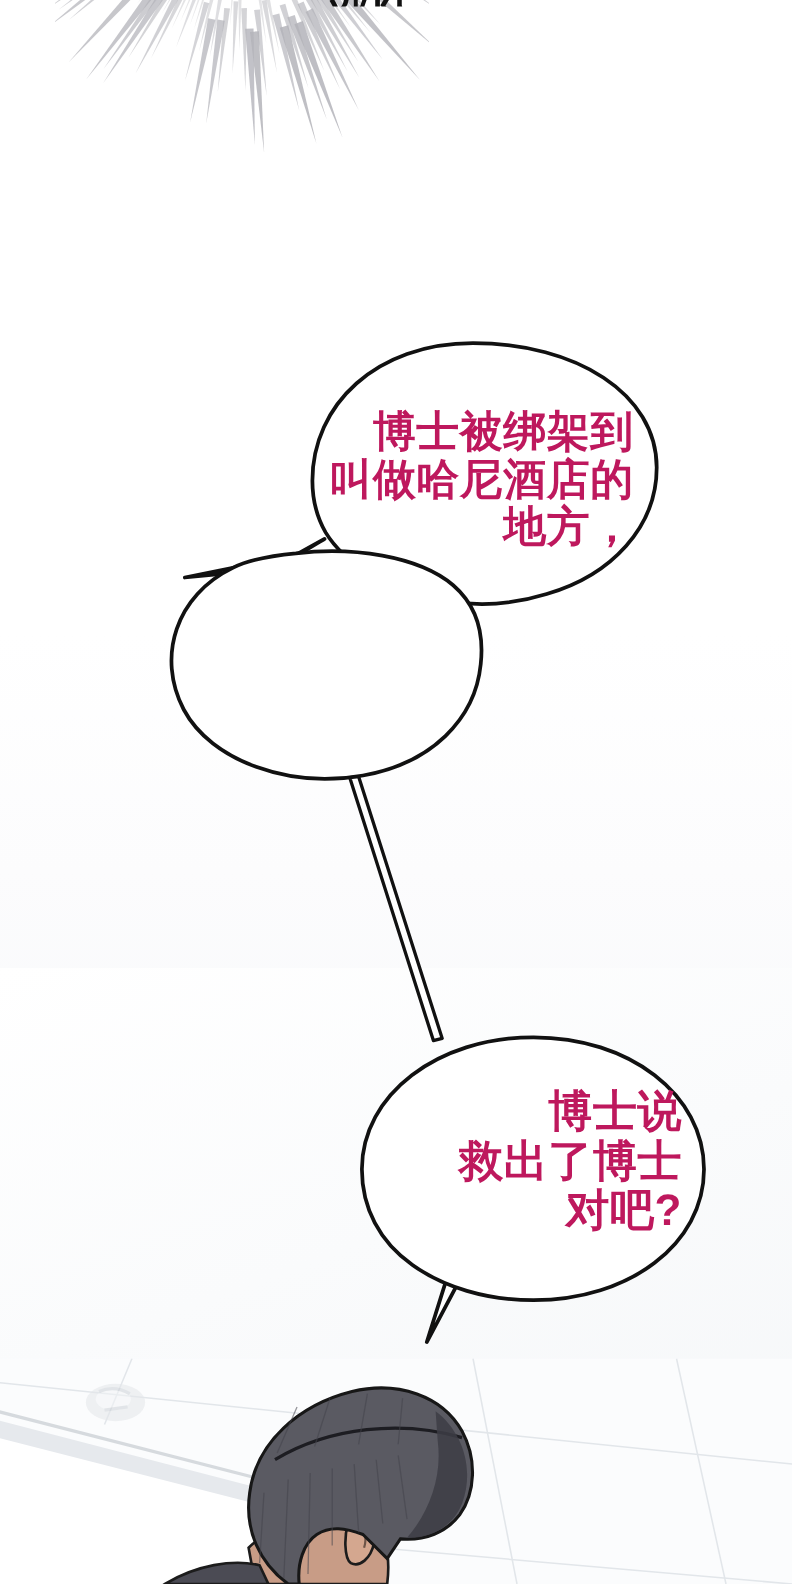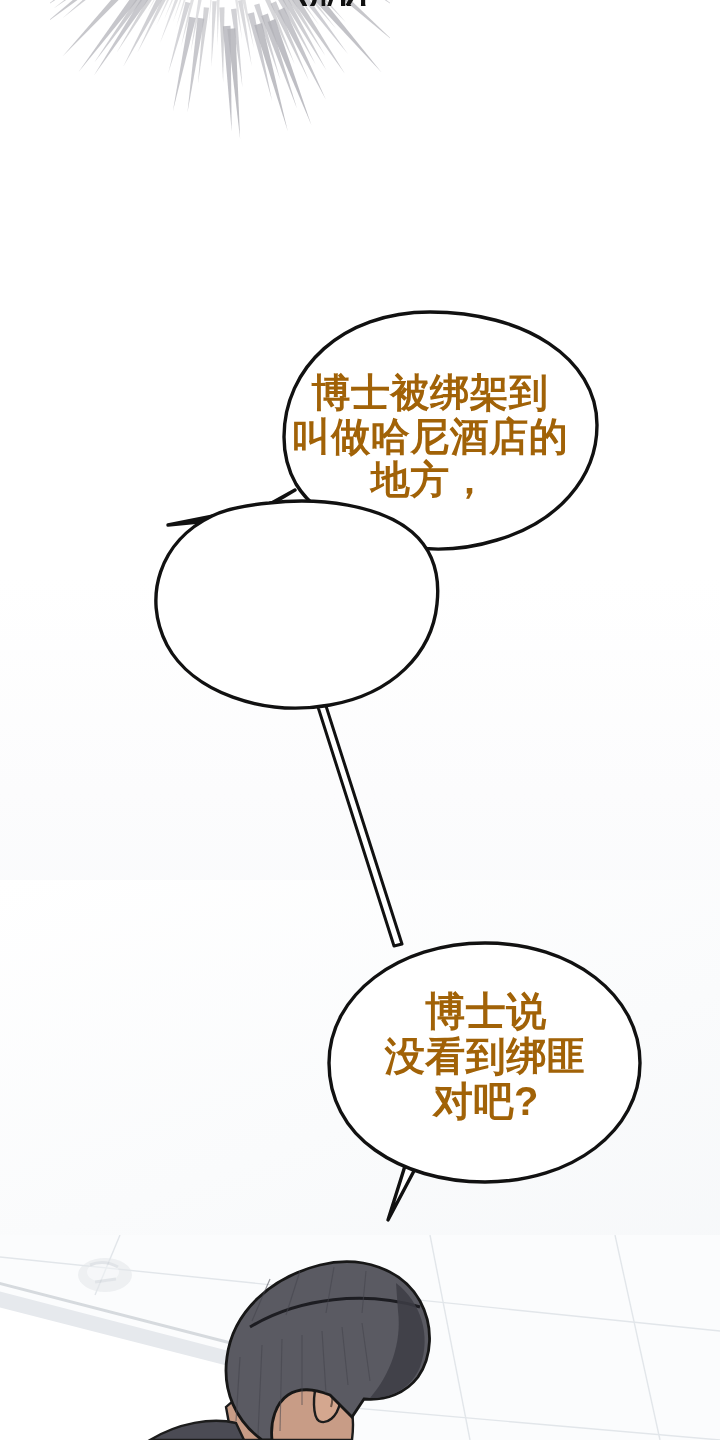--- a/index.html
+++ b/index.html
@@ -58,22 +58,22 @@
   
   .bubble-svg {
     position: absolute;
     left: 0; top: 0;
     width: 720px; height: 1440px;
     pointer-events: none;
   }
 
   .bubble-text {
     position: absolute;
-    text-align: center;
-    color: #a16207;
+    text-align: right;
+    color: #be185d;
     font-weight: 700;
     line-height: 1.12;
     white-space: pre-line;
     letter-spacing: 0.5px;
   }
   #b1-text {
     left: 284px; top: 371px;
     width: 292px;
     font-size: 39px;
   }
@@ -231,21 +231,21 @@
                C 442 1182, 403 1170, 375 1150
                C 345 1129, 329 1098, 329 1063
                C 329 995, 398 943, 485 943 Z" fill="#ffffff" stroke="#111111" stroke-width="3.4" stroke-linejoin="round"></path>
     </g>
   </svg>
 
   <div class="bubble-text" id="b1-text">博士被绑架到
 叫做哈尼酒店的
 地方，</div>
   <div class="bubble-text" id="b3-text">博士说
-没看到绑匪
+救出了博士
 对吧?</div>
 
   <svg class="figure-svg" viewBox="0 0 720 205">
 
     <rect x="0" y="0" width="720" height="205" fill="#fbfcfd"></rect>
 
     <g stroke="#e2e6ea" stroke-width="1.4" fill="none">
       <line x1="0" y1="22" x2="720" y2="96"></line>
       <line x1="0" y1="142" x2="720" y2="205"></line>
       <line x1="430" y1="0" x2="470" y2="205"></line>

